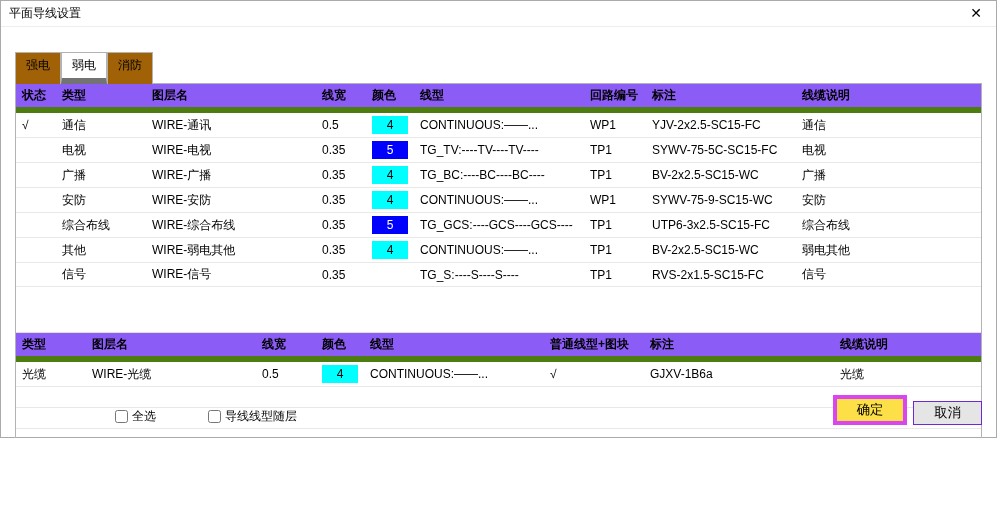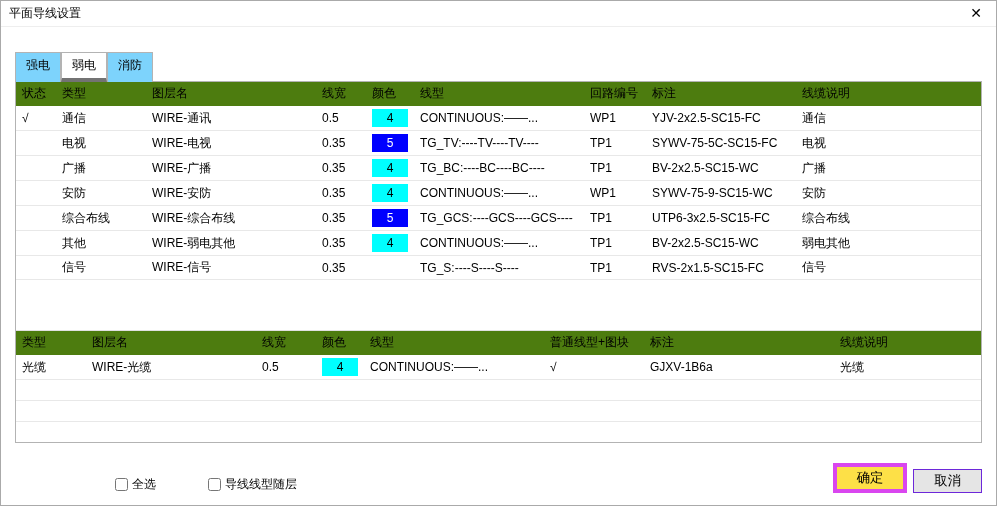--- a/index.html
+++ b/index.html
@@ -1,30 +1,30 @@
 <!DOCTYPE html>
 <html><head>
 <meta charset="utf-8">
 <style>
 *{box-sizing:border-box;margin:0;padding:0}
 body{font-family:"Microsoft YaHei",SimSun,sans-serif;font-size:12px;background:#fff;color:#000}
-.window{width:997px;height:506px;border:1px solid #aaa;position:relative;background:#fff}
+.window{width:997px;height:438px;border:1px solid #aaa;position:relative;background:#fff}
 .titlebar{height:26px;display:flex;align-items:center;padding:0 8px;border-bottom:1px solid #eee}
 .titlebar .title{flex:1}
 .titlebar .close{width:24px;height:18px;text-align:center;cursor:pointer;font-size:14px}
 .content{padding:24px 14px 0 14px}
 .tabs{display:flex;position:relative;z-index:2}
 .tab{padding:4px 10px;border:1px solid #b3b3b3;border-bottom:none;background:#fff;margin-right:0px;cursor:pointer;position:relative;top:1px}
-.tab.active{background:#fff;border-bottom:4px solid #737373}
-.tab:not(.active){background:#7dd3fc}
+.tab.active{background:#fff;border-bottom:6px solid #737373}
+.tab:not(.active){background:#a16207}
 .panel{border:1px solid #b3b3b3;position:relative}
 .table-wrap{height:249px;overflow-y:scroll;border-bottom:1px solid #e0e0e0}
 .table{width:100%;border-collapse:collapse;table-layout:fixed}
 .table th,.table td{text-align:left;padding:3px 6px;border-bottom:1px solid #e8e8e8;overflow:hidden;white-space:nowrap;height:21px}
-.table th{font-weight:normal;background:#4d7c0f;border-bottom:1px solid #4d7c0f}
+.table th{font-weight:bold;background:#8b5cf6;border-bottom:6px solid #4d7c0f}
 .color-cell{color:#000;text-align:center;padding:2px 0}
 .c4{background:#00ffff}
 .c5{background:#0000ff;color:#fff}
 .c6{background:#ff00ff}
 .table2-wrap{height:111px;overflow-y:scroll}
 .footer{position:absolute;bottom:12px;left:14px;right:14px;display:flex;align-items:flex-end}
 .chk{display:flex;align-items:center;margin-right:40px;margin-left:100px}
 .chk input{margin-right:4px}
 .spacer{flex:1}
 .btn{padding:2px 20px;border:1px solid #6d28d9;background:#e5e5e5;margin-left:6px;cursor:pointer}

